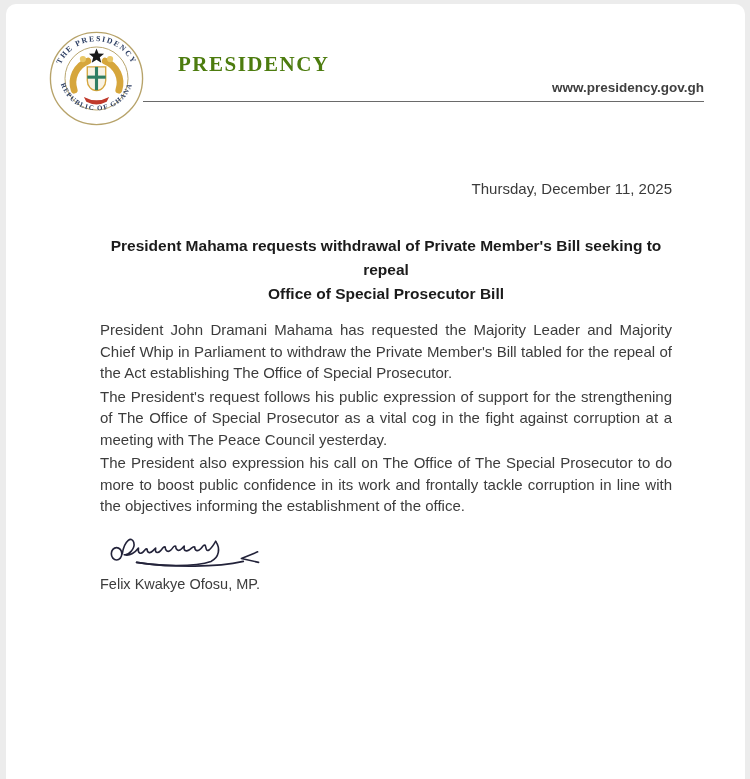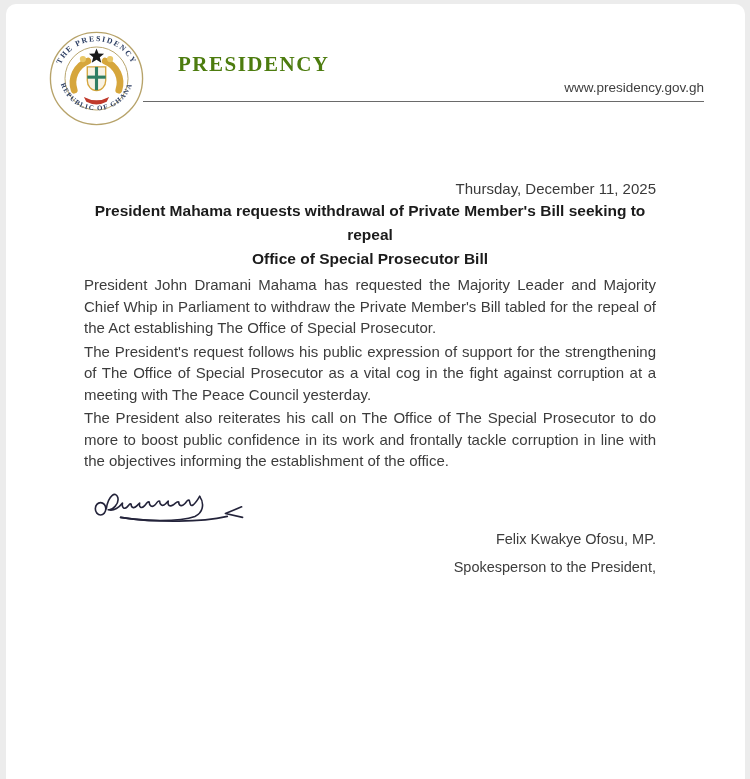--- a/index.html
+++ b/index.html
@@ -33,58 +33,59 @@
     color: #4d7c0f;
     margin-left: 34px;
   }
   .website {
     position: absolute;
     left: 137px; top: 76px;
     width: 561px;
     text-align: right;
     font-size: 13.5px;
     color: #3f3f3f;
+    font-weight: bold;
   }
   .header-rule {
     position: absolute;
     left: 137px; top: 97px;
     width: 561px;
     border-top: 1.5px solid #6a6a6a;
   }
   
   .letter {
     position: absolute;
-    left: 78px; top: 175px;
+    left: 94px; top: 175px;
     width: 572px;
     color: #3c3c3c;
     font-size: 15px;
     line-height: 21.5px;
   }
   .date {
     text-align: right;
     color: #3a3a3a;
     line-height: 20px;
   }
   .title {
-    margin-top: 0;
+    margin-top: 35px;
     text-align: center;
     font-weight: bold;
     font-size: 15.5px;
     line-height: 24px;
     color: #1b1b1b;
     white-space: pre-line;
   }
-  .para { margin-top: 3px; text-align: justify; }
+  .para { margin-top: 13px; text-align: justify; }
   .para + .para { margin-top: 2px; }
   .sig-scribble {
     display: block;
     margin: 8px 0 0 8px;
     width: 162px; height: 48px;
   }
-  .sig-line { margin-top: 9px; font-size: 14.5px; line-height: 19px; text-align: right; }
+  .sig-line { margin-top: 9px; font-size: 14.5px; line-height: 19px; }
   .sig-line.first { margin-top: 2px; }
 </style>
 </head>
 <body>
 
 <div class="card">
 
   <svg class="seal" viewBox="0 0 100 100">
     <defs>
       <path id="arcTop" d="M 9.5 52 A 40.5 40.5 0 0 1 90.5 52" fill="none"></path>
@@ -125,21 +126,21 @@
   <div class="website">www.presidency.gov.gh</div>
   <div class="header-rule"></div>
 
   <div class="letter">
     <div class="date">Thursday, December 11, 2025</div>
     <div class="title">President Mahama requests withdrawal of Private Member's Bill seeking to repeal
 Office of Special Prosecutor Bill</div>
 
     <p class="para">President John Dramani Mahama has requested the Majority Leader and Majority Chief Whip in Parliament to withdraw the Private Member's Bill tabled for the repeal of the Act establishing The Office of Special Prosecutor.</p>
     <p class="para">The President's request follows his public expression of support for the strengthening of The Office of Special Prosecutor as a vital cog in the fight against corruption at a meeting with The Peace Council yesterday.</p>
-    <p class="para">The President also reiterates his call on The Office of The Special Prosecutor to do more to boost public confidence in its work and frontally tackle corruption in line with the objectives informing the establishment of the office.</p>
+    <p class="para">The President also expression his call on The Office of The Special Prosecutor to do more to boost public confidence in its work and frontally tackle corruption in line with the objectives informing the establishment of the office.</p>
 
     <svg class="sig-scribble" viewBox="0 0 170 50">
       <g fill="none" stroke="#23233a" stroke-width="1.7" stroke-linecap="round" stroke-linejoin="round">
         <ellipse cx="9" cy="30" rx="5.5" ry="6.5"></ellipse>
         <path d="M15 30
                  C 17 16, 25 11, 27 18
                  C 29 25, 21 32, 17 31
                  C 23 33, 29 28, 32 24
                  C 31 29, 34 31, 37 28
                  C 39 26, 40 24, 41 25
@@ -157,16 +158,15 @@
                  C 100 22, 100 20, 102 21
                  C 103 24, 103 28, 106 26
                  C 109 24, 111 20, 113 17"></path>
         <path d="M113 17 C 118 24, 117 34, 108 38 C 92 44, 52 43, 30 39"></path>
         <path d="M30 39 C 70 45, 115 44, 142 38"></path>
         <path d="M157 28 L 140 35 L 158 39"></path>
       </g>
     </svg>
 
     <div class="sig-line first">Felix Kwakye Ofosu, MP.</div>
-    <div class="sig-line">Spokesperson to the President,</div>
   </div>
 
 </div>
 
 </body></html>

